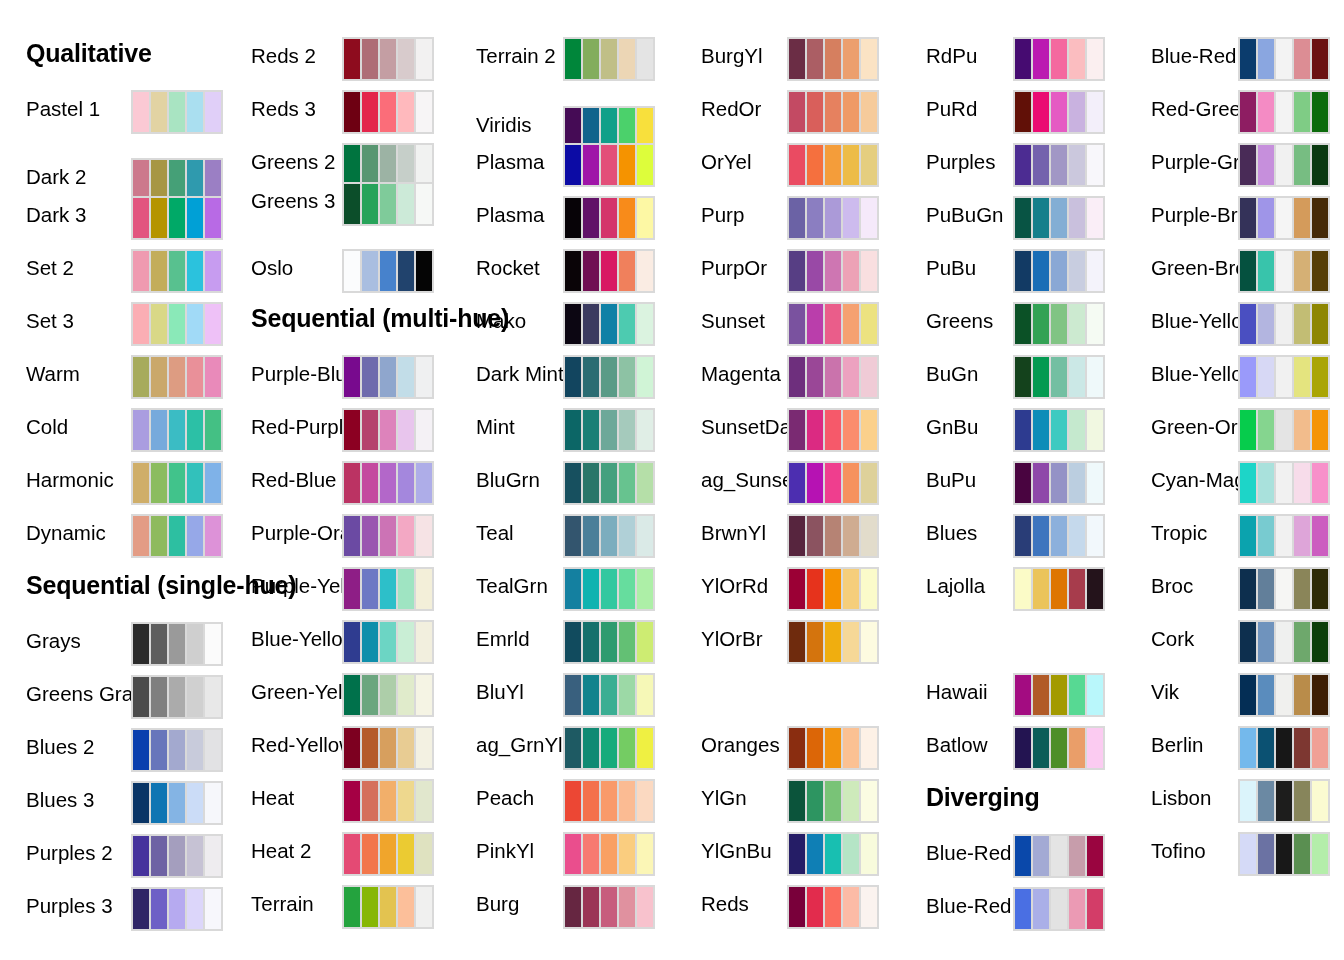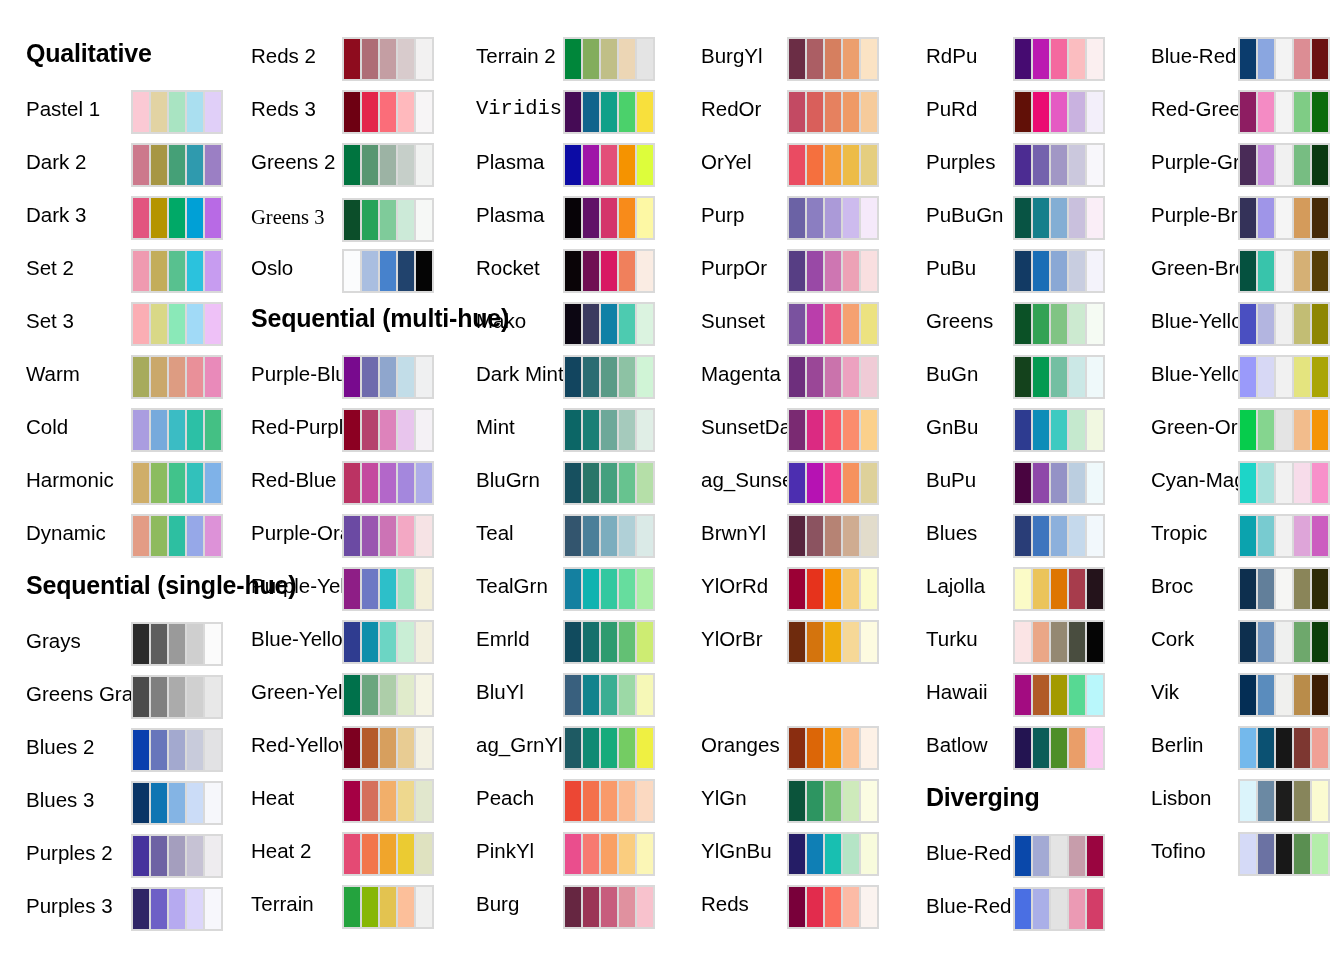--- a/index.html
+++ b/index.html
@@ -85,21 +85,21 @@
       <div class="row" style="top: 88px;">
         <div class="pal-label">Pastel 1</div>
         <div class="swatches">
           <div class="sw" title="#fbc9d4" style="background: rgb(251, 201, 212);"></div>
           <div class="sw" title="#e2d3a3" style="background: rgb(226, 211, 163);"></div>
           <div class="sw" title="#a9e4c2" style="background: rgb(169, 228, 194);"></div>
           <div class="sw" title="#aadff0" style="background: rgb(170, 223, 240);"></div>
           <div class="sw" title="#e0cff8" style="background: rgb(224, 207, 248);"></div>
         </div>
       </div>
-      <div class="row" style="top: 141px;">
+      <div class="row" style="top: 156px;">
         <div class="pal-label">Dark 2</div>
         <div class="swatches">
           <div class="sw" title="#cc798c" style="background: rgb(204, 121, 140);"></div>
           <div class="sw" title="#a79644" style="background: rgb(167, 150, 68);"></div>
           <div class="sw" title="#45a077" style="background: rgb(69, 160, 119);"></div>
           <div class="sw" title="#2f9aae" style="background: rgb(47, 154, 174);"></div>
           <div class="sw" title="#9b7fc4" style="background: rgb(155, 127, 196);"></div>
         </div>
       </div>
       <div class="row" style="top: 194px;">
@@ -258,21 +258,21 @@
       <div class="row" style="top: 141px;">
         <div class="pal-label">Greens 2</div>
         <div class="swatches">
           <div class="sw" title="#00743f" style="background: rgb(0, 116, 63);"></div>
           <div class="sw" title="#589671" style="background: rgb(88, 150, 113);"></div>
           <div class="sw" title="#9cb3a4" style="background: rgb(156, 179, 164);"></div>
           <div class="sw" title="#c6cfc9" style="background: rgb(198, 207, 201);"></div>
           <div class="sw" title="#f1f2f1" style="background: rgb(241, 242, 241);"></div>
         </div>
       </div>
-      <div class="row" style="top: 196px; font-family: Liberation Serif, serif;">
+      <div class="row" style="top: 180px;">
         <div class="pal-label">Greens 3</div>
         <div class="swatches">
           <div class="sw" title="#0c4e2a" style="background: rgb(12, 78, 42);"></div>
           <div class="sw" title="#27a35a" style="background: rgb(39, 163, 90);"></div>
           <div class="sw" title="#7fcb9a" style="background: rgb(127, 203, 154);"></div>
           <div class="sw" title="#ccead8" style="background: rgb(204, 234, 216);"></div>
           <div class="sw" title="#f6f8f6" style="background: rgb(246, 248, 246);"></div>
         </div>
       </div>
       <div class="row" style="top: 247px;">
@@ -401,21 +401,21 @@
       <div class="row" style="top: 35px;">
         <div class="pal-label">Terrain 2</div>
         <div class="swatches">
           <div class="sw" title="#00863a" style="background: rgb(0, 134, 58);"></div>
           <div class="sw" title="#83ad5d" style="background: rgb(131, 173, 93);"></div>
           <div class="sw" title="#c0bf87" style="background: rgb(192, 191, 135);"></div>
           <div class="sw" title="#ecd6b5" style="background: rgb(236, 214, 181);"></div>
           <div class="sw" title="#e4e4e4" style="background: rgb(228, 228, 228);"></div>
         </div>
       </div>
-      <div class="row" style="top: 88px; font-family: Liberation Mono, monospace;">
+      <div class="row" style="top: 104px;">
         <div class="pal-label">Viridis</div>
         <div class="swatches">
           <div class="sw" title="#450b55" style="background: rgb(69, 11, 85);"></div>
           <div class="sw" title="#11648c" style="background: rgb(17, 100, 140);"></div>
           <div class="sw" title="#11a089" style="background: rgb(17, 160, 137);"></div>
           <div class="sw" title="#4bd16b" style="background: rgb(75, 209, 107);"></div>
           <div class="sw" title="#f8e03c" style="background: rgb(248, 224, 60);"></div>
         </div>
       </div>
       <div class="row" style="top: 141px;">
@@ -835,30 +835,20 @@
       <div class="row" style="top: 565px;">
         <div class="pal-label">Lajolla</div>
         <div class="swatches">
           <div class="sw" title="#fbfbc7" style="background: rgb(251, 251, 199);"></div>
           <div class="sw" title="#ebc45a" style="background: rgb(235, 196, 90);"></div>
           <div class="sw" title="#de7601" style="background: rgb(222, 118, 1);"></div>
           <div class="sw" title="#a73c4c" style="background: rgb(167, 60, 76);"></div>
           <div class="sw" title="#24131b" style="background: rgb(36, 19, 27);"></div>
         </div>
       </div>
-      <div class="row" style="top: 618px;">
-        <div class="pal-label">Turku</div>
-        <div class="swatches">
-          <div class="sw" title="#fbe4e5" style="background: rgb(251, 228, 229);"></div>
-          <div class="sw" title="#eaa787" style="background: rgb(234, 167, 135);"></div>
-          <div class="sw" title="#948872" style="background: rgb(148, 136, 114);"></div>
-          <div class="sw" title="#494d3f" style="background: rgb(73, 77, 63);"></div>
-          <div class="sw" title="#050505" style="background: rgb(5, 5, 5);"></div>
-        </div>
-      </div>
       <div class="row" style="top: 671px;">
         <div class="pal-label">Hawaii</div>
         <div class="swatches">
           <div class="sw" title="#a30c81" style="background: rgb(163, 12, 129);"></div>
           <div class="sw" title="#b15b27" style="background: rgb(177, 91, 39);"></div>
           <div class="sw" title="#a39a00" style="background: rgb(163, 154, 0);"></div>
           <div class="sw" title="#57d993" style="background: rgb(87, 217, 147);"></div>
           <div class="sw" title="#b9f7fb" style="background: rgb(185, 247, 251);"></div>
         </div>
       </div>

